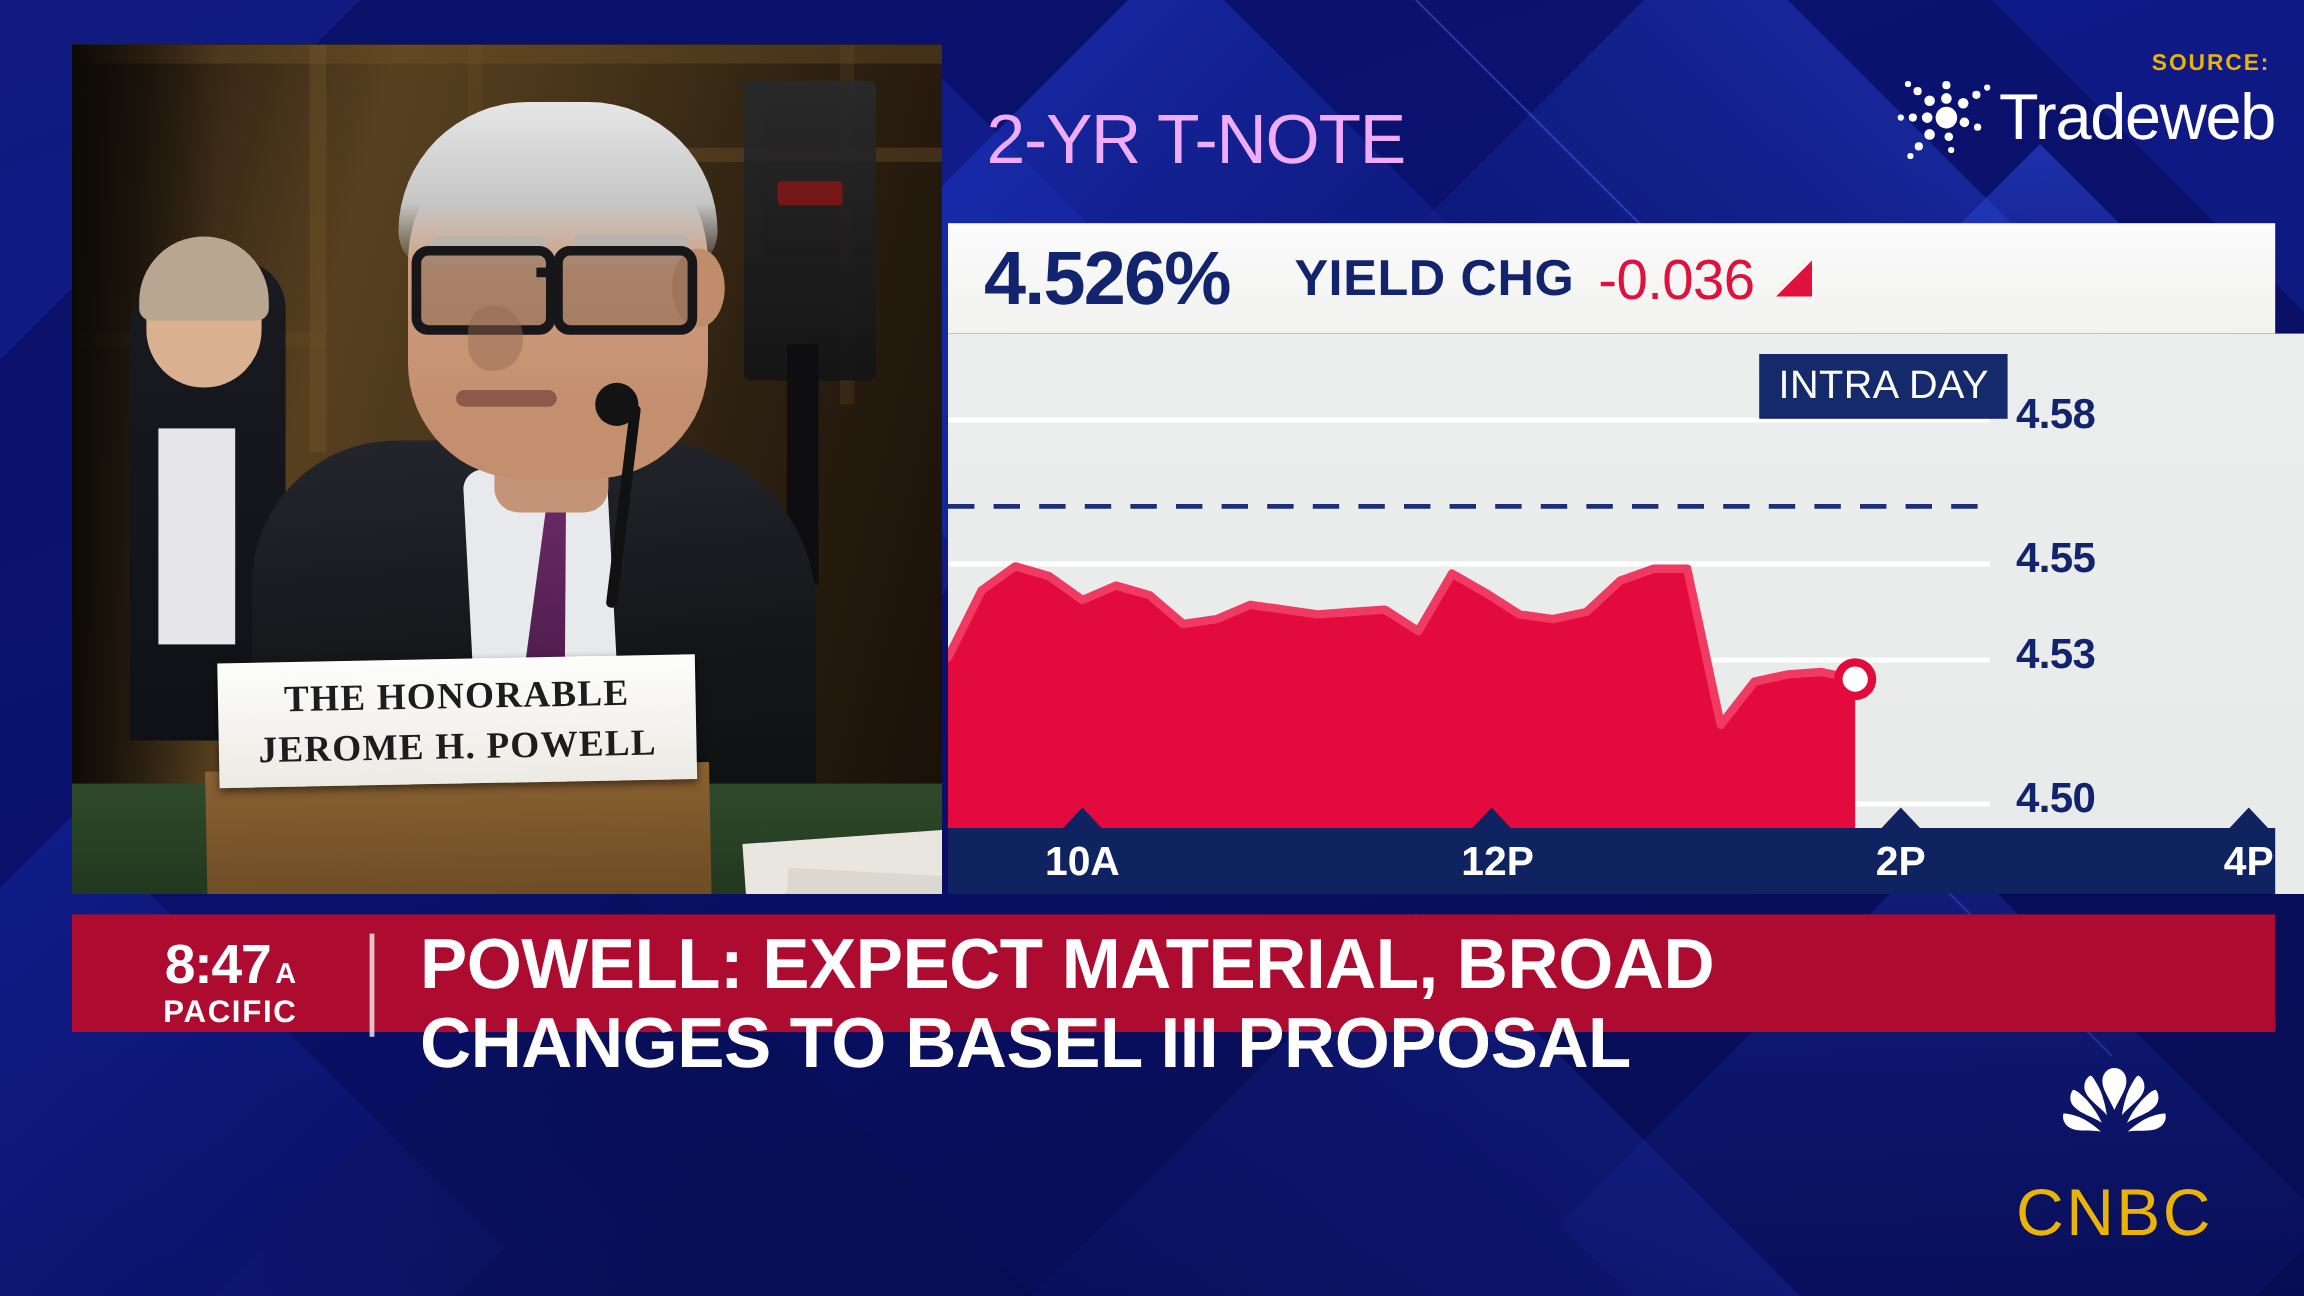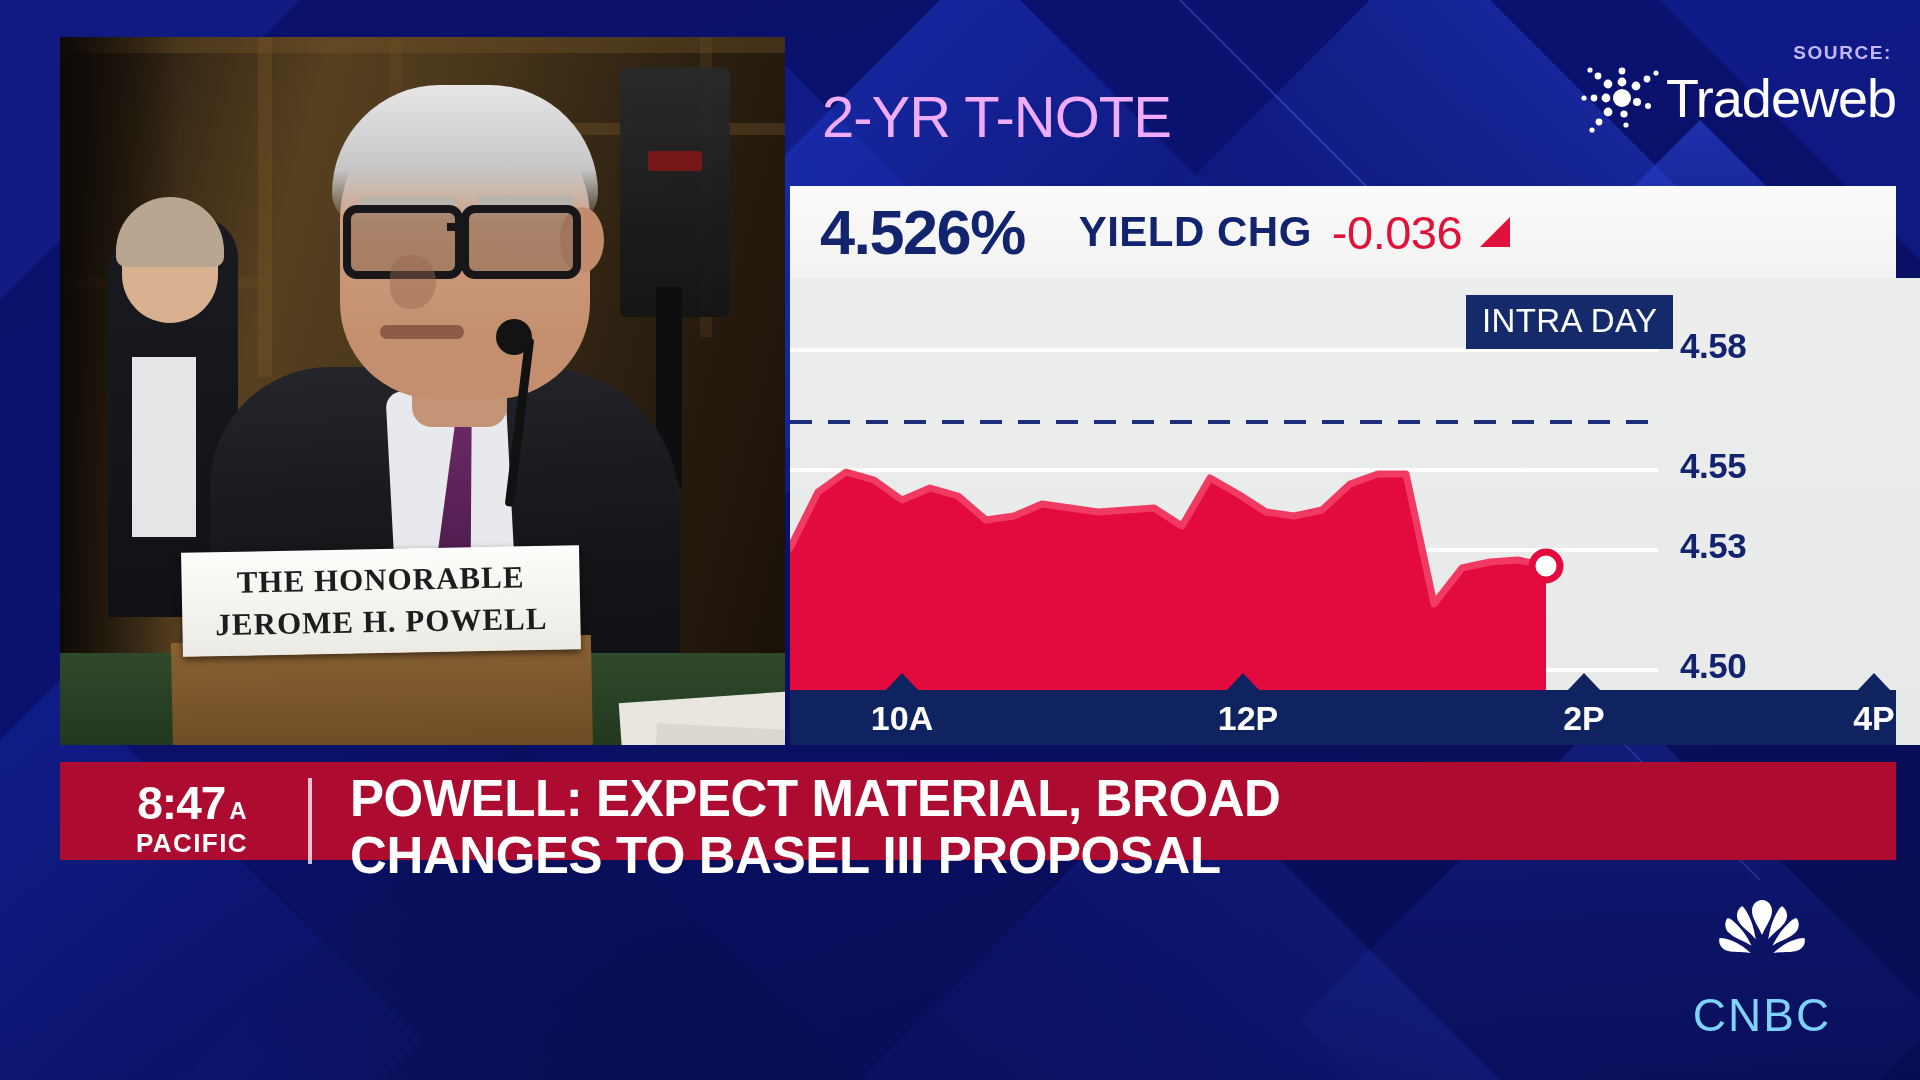--- a/index.html
+++ b/index.html
@@ -67,21 +67,21 @@
   .papers{position:absolute;left:560px;top:660px;width:180px;height:44px;background:#e9e6df;transform:rotate(-4deg);}
   .papers2{position:absolute;left:596px;top:690px;width:150px;height:30px;background:#dcd8cf;transform:rotate(3deg);}
 
   
   #ticker-title{position:absolute;left:822px;top:83px;color:#f0abfc;
       font-size:58px;font-weight:400;letter-spacing:-1px;
       font-family:"Liberation Sans",sans-serif;}
 
   
   #source-block{position:absolute;right:24px;top:42px;text-align:right;}
-  #source-label{color:#c4b5fd;font-size:19px;font-weight:700;letter-spacing:1.6px;margin-right:4px;}
+  #source-label{color:#eab308;font-size:19px;font-weight:700;letter-spacing:1.6px;margin-right:4px;}
   #tradeweb-row{display:flex;align-items:center;justify-content:flex-end;margin-top:-2px;}
   #tradeweb-name{color:#fff;font-size:54px;font-weight:400;letter-spacing:-1px;line-height:1;}
 
   
   #price-bar{position:absolute;left:790px;top:186px;width:1106px;height:92px;
      background:linear-gradient(180deg,#fbfbfb 0%,#f2f2f1 100%);display:flex;align-items:center;}
   #price-main{color:#12246e;font-size:63px;font-weight:800;margin-left:30px;letter-spacing:-1.5px;}
   #chg-label{color:#12246e;font-size:42px;font-weight:700;margin-left:54px;letter-spacing:.5px;}
   #chg-value{color:#e0123c;font-size:47px;font-weight:400;margin-left:20px;letter-spacing:-.5px;}
   #chg-arrow{margin-left:18px;width:0;height:0;border-left:30px solid transparent;
@@ -100,26 +100,26 @@
   .xnotch{position:absolute;top:-17px;width:0;height:0;border-left:17px solid transparent;
      border-right:17px solid transparent;border-bottom:18px solid #0f2360;transform:translateX(-50%);}
 
   
   #lower{position:absolute;left:60px;top:762px;width:1836px;height:98px;background:#ad0c30;}
   #time-col{position:absolute;left:26px;top:14px;width:212px;text-align:center;color:#fff;}
   #time-main{font-size:46px;font-weight:700;letter-spacing:-1px;}
   #time-mer{font-size:24px;font-weight:700;margin-left:4px;}
   #time-zone{font-size:26px;font-weight:700;letter-spacing:1.4px;margin-top:-2px;}
   #lower-div{position:absolute;left:248px;top:16px;width:4px;height:86px;background:rgba(255,255,255,.75);}
-  #headline{position:absolute;left:290px;top:8px;color:#fff;font-size:51px;font-weight:800;
+  #headline{position:absolute;left:290px;top:8px;color:#fff;font-size:59px;font-weight:800;
      line-height:1.12;letter-spacing:-.4px;}
 
   
   #cnbc{position:absolute;right:60px;bottom:42px;width:196px;text-align:center;}
-  #cnbc-word{color:#7dd3fc;font-size:46px;font-weight:400;letter-spacing:2px;line-height:1;margin-top:2px;}
+  #cnbc-word{color:#eab308;font-size:55px;font-weight:400;letter-spacing:2px;line-height:1;margin-top:2px;}
 </style>
 </head>
 <body>
 
 <div id="stage">
 
   <div class="bg-base2"></div>
   <svg class="bgsvg" viewBox="0 0 1920 1080" preserveAspectRatio="none">
     <defs>
       <linearGradient id="gA" x1="0" y1="0" x2="1" y2="1">

